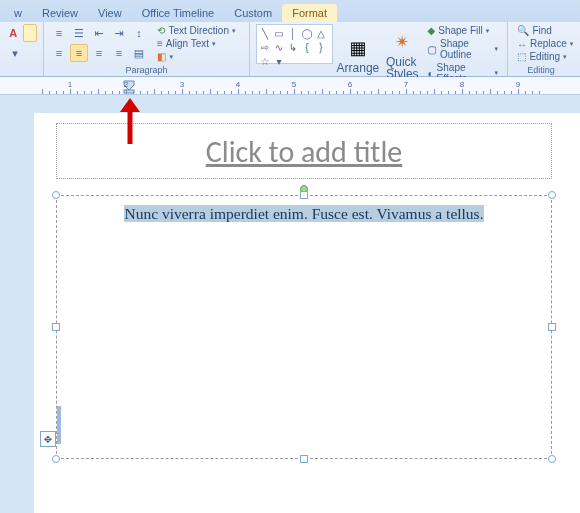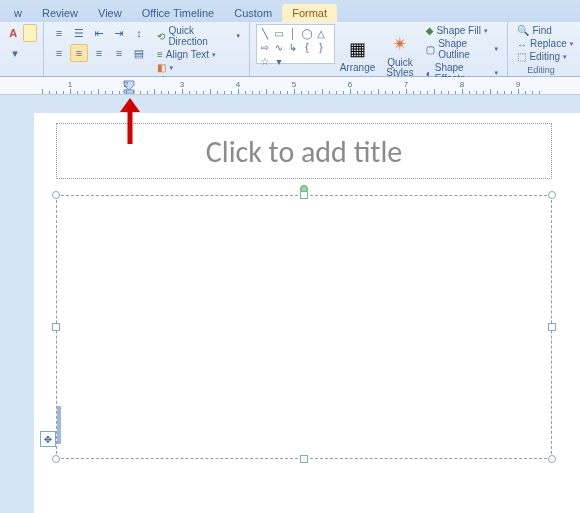--- a/index.html
+++ b/index.html
@@ -63,21 +63,21 @@
   .btn-txt {
     font-size: 10px; color: #3b5f8f; display: inline-flex; align-items: center; gap: 3px;
     padding: 1px 3px; cursor: pointer;
   }
   .dropdown-caret { font-size: 7px; color: #4a6a99; }
   .big-btn {
     display: flex; flex-direction: column; align-items: center; justify-content: center;
     width: 44px; padding: 2px 2px; cursor: pointer;
   }
   .big-btn .ico { width: 24px; height: 24px; display:flex;align-items:center;justify-content:center;font-size:18px;}
-  .big-btn .lbl { font-size: 10px; color: #3b5f8f; text-align:center; line-height:1; margin-top:2px;}
+  .big-btn .lbl { font-size: 12px; color: #3b5f8f; text-align:left; line-height:1; margin-top:2px;}
   .shapes-gallery {
     width: 88px; height: 40px; border:1px solid #b8cce6; background:#fff;
     display:flex; flex-wrap:wrap; align-content:flex-start; padding:2px; gap:2px;
     cursor:pointer;
   }
   .shape-mini { width:12px;height:12px;display:flex;align-items:center;justify-content:center;font-size:10px;color:#4a6a99;}
   .ruler {
     height: 18px; background:#f5f9ff; border-bottom:1px solid #b8cce6;
     position:relative; font-size:8px; color:#4a6a99;
     display:flex; align-items:flex-end; padding-left:34px;
@@ -90,21 +90,21 @@
   .canvas {
     position:absolute; left:0; top:95px; right:0; bottom:0; background:#d6e5f5;
     padding: 18px 0 0 34px;
   }
   .slide {
     width: 560px; height: 400px; background:#fff; position:relative;
   }
   .title-box {
     position:absolute; left:22px; top:10px; width:496px; height:56px;
     border:1px dotted #9a9a9a; display:flex; align-items:center; justify-content:center;
-    font-family: Calibri, sans-serif; font-size:30px; color:#8b8b8b;
+    font-family: Calibri, sans-serif; font-size:30px; color:#8b8b8b;text-decoration:underline;
   }
   .content-box {
     position:absolute; left:22px; top:82px; width:496px; height:264px;
     border:1px dashed #9a9a9a; padding:8px 14px 8px 14px;
   }
   .sel-handle { position:absolute; width:8px; height:8px; background:#fff; border:1px solid #7fa9c9; border-radius:50%;}
   .sel-handle.sq{border-radius:0;}
   .rot-handle{position:absolute;width:8px;height:8px;background:#9fd49f;border:1px solid #5aa85a;border-radius:50%;}
   .para {
     font-family: "Times New Roman", serif; font-size: 15.5px; color:#163a63; line-height:1.25;
@@ -161,21 +161,21 @@
           <span class="btn-ico">≡</span>
           <span class="btn-ico sel">≡</span>
           <span class="btn-ico">≡</span>
           <span class="btn-ico">≡</span>
           <span class="btn-ico">▤</span>
         </div>
       </div>
       <div style="display:flex;flex-direction:column;gap:0;">
         <span class="btn-txt">
           <span style="color:#4a8a4a;">⟲</span>
-          <span>Quick Direction</span>
+          <span>Text Direction</span>
           <span class="dropdown-caret">▾</span>
         </span>
         <span class="btn-txt">
           <span style="color:#4a8a4a;">≡</span>
           <span>Align Text</span>
           <span class="dropdown-caret">▾</span>
         </span>
         <span class="btn-txt">
           <span style="color:#e07030;">◧</span>
           <span class="dropdown-caret">▾</span>
@@ -345,20 +345,21 @@
 <div class="left-strip"></div>
 
 <div class="canvas">
   <div class="slide">
     <div class="title-box">
       <span>Click to add title</span>
     </div>
     <div class="rot-handle" style="left:266px;top:72px;"></div>
 
     <div class="content-box">
+      <p class="para"><span class="hl">Nunc viverra imperdiet enim. Fusce est. Vivamus a tellus.</span></p>
       <div class="cursor-bar"></div>
     </div>
 
     <div class="sel-handle" style="left:18px;top:78px;"></div>
     <div class="sel-handle sq" style="left:266px;top:78px;"></div>
     <div class="sel-handle" style="left:514px;top:78px;"></div>
     <div class="sel-handle sq" style="left:18px;top:210px;"></div>
     <div class="sel-handle sq" style="left:514px;top:210px;"></div>
     <div class="sel-handle" style="left:18px;top:342px;"></div>
     <div class="sel-handle sq" style="left:266px;top:342px;"></div>

